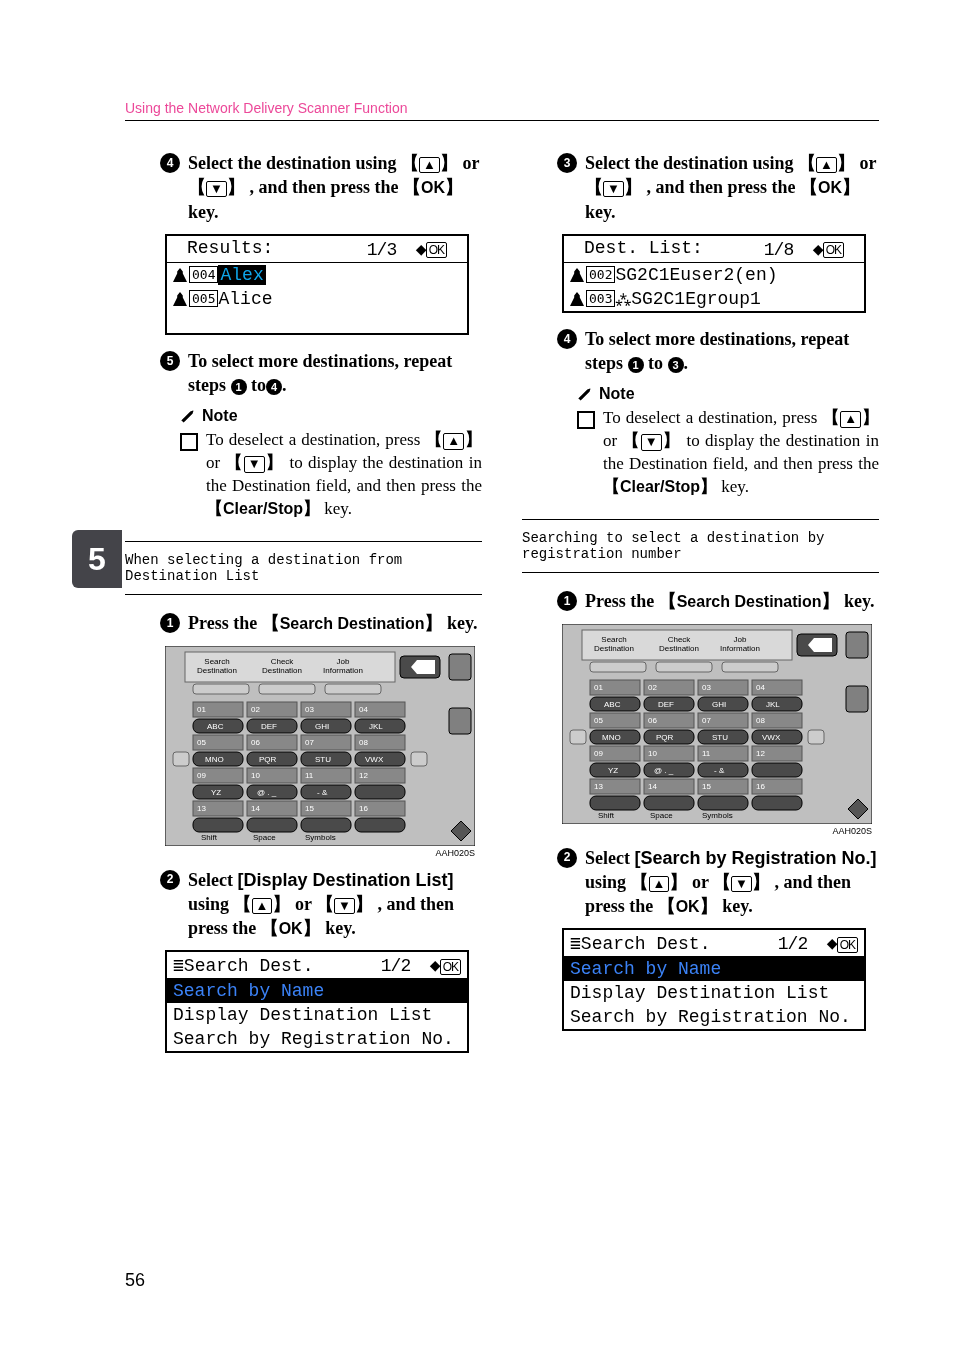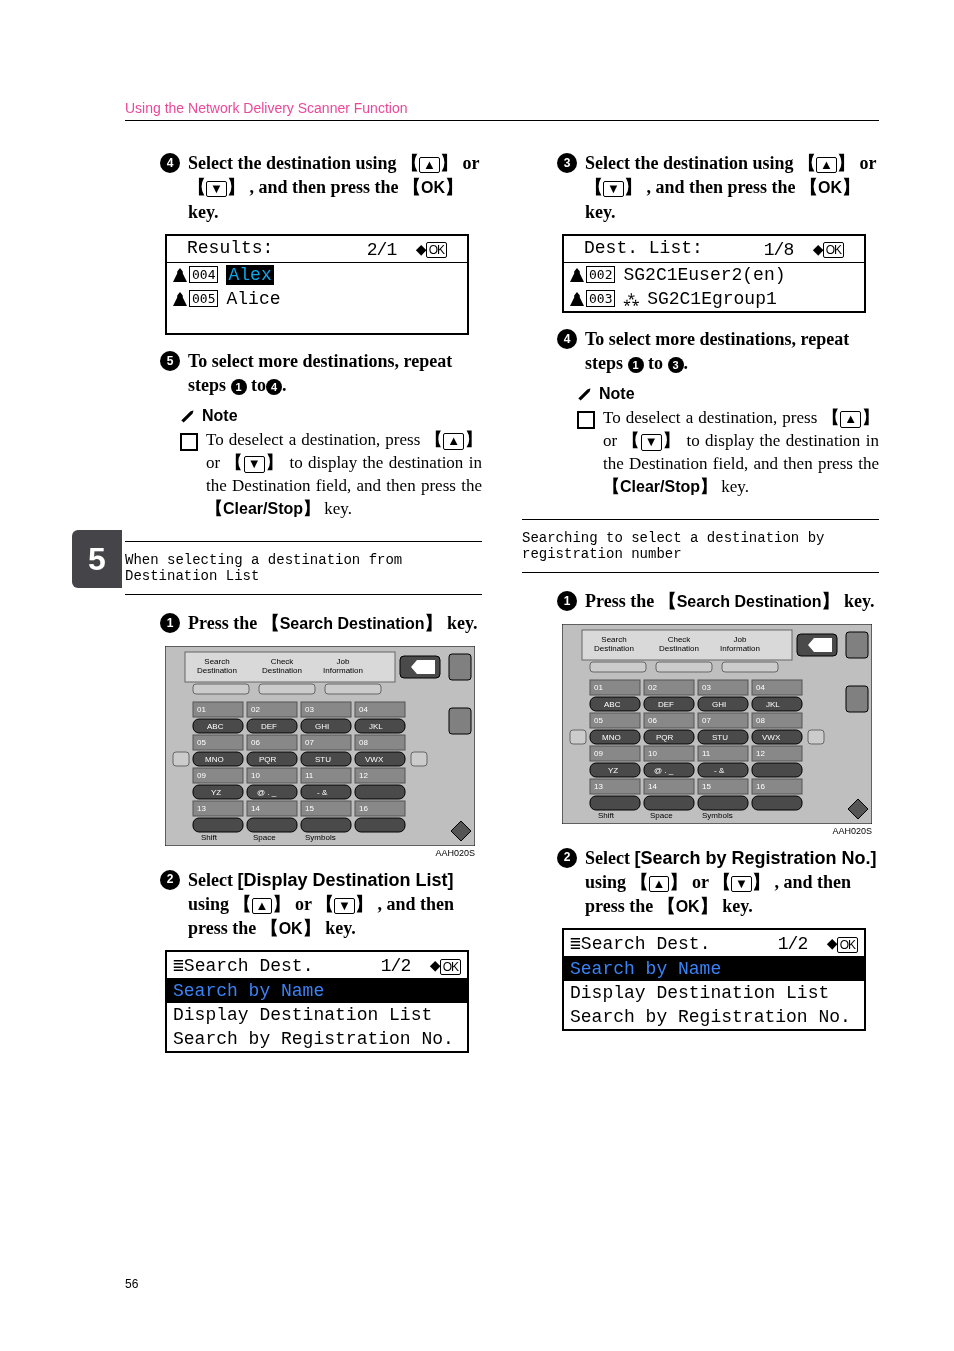--- a/index.html
+++ b/index.html
@@ -47,21 +47,21 @@
     display: flex;
     align-items: center;
     justify-content: center;
     border-radius: 6px 0 0 6px;
   }
   .page-num {
     position: absolute;
     left: 125px;
     bottom: 60px;
     font-family: Arial, Helvetica, sans-serif;
-    font-size: 12px;
+    font-size: 18px;
     margin-top: 22px;
   }
 
   .step {
     display: flex;
     gap: 8px;
     margin: 0 0 10px 35px;
     font-size: 18px;
     line-height: 1.35;
     font-weight: bold;
@@ -105,21 +105,21 @@
     border-bottom: 1px solid #000;
     font-family: "Courier New", monospace;
   }
   .lcd-title .icons {
     letter-spacing: -1px;
   }
   .lcd-row {
     padding: 2px 6px;
     display: flex;
     align-items: center;
-    gap: 8px;
+    gap: 0;
   }
   .lcd-row.highlight .name {
     background: #000;
     color: #0ea5e9;
     padding: 0 2px;
   }
   .lcd-row .pre {
     display: inline-flex;
     align-items: center;
     gap: 2px;
@@ -265,21 +265,21 @@
           <span class="bracket">【</span><span class="arrowkey">▼</span><span class="bracket">】</span>
           <span>, and then press the </span>
           <span class="bracket">【</span><span class="keycap">OK</span><span class="bracket">】</span>
           <span> key.</span>
         </span>
       </div>
 
       <div class="lcd-box">
         <div class="lcd-title">
           <span>Results:</span>
-          <span class="icons"><span>2/1</span>&nbsp;&nbsp;<span>◆</span><span class="okbox">OK</span></span>
+          <span class="icons"><span>1/3</span>&nbsp;&nbsp;<span>◆</span><span class="okbox">OK</span></span>
         </div>
         <div class="lcd-row highlight">
           <span class="pre">
               <span class="personicon"></span>
               <span class="numtag">004</span>
             </span>
           <span class="name">Alex</span>
         </div>
         <div class="lcd-row">
           <span class="pre">

